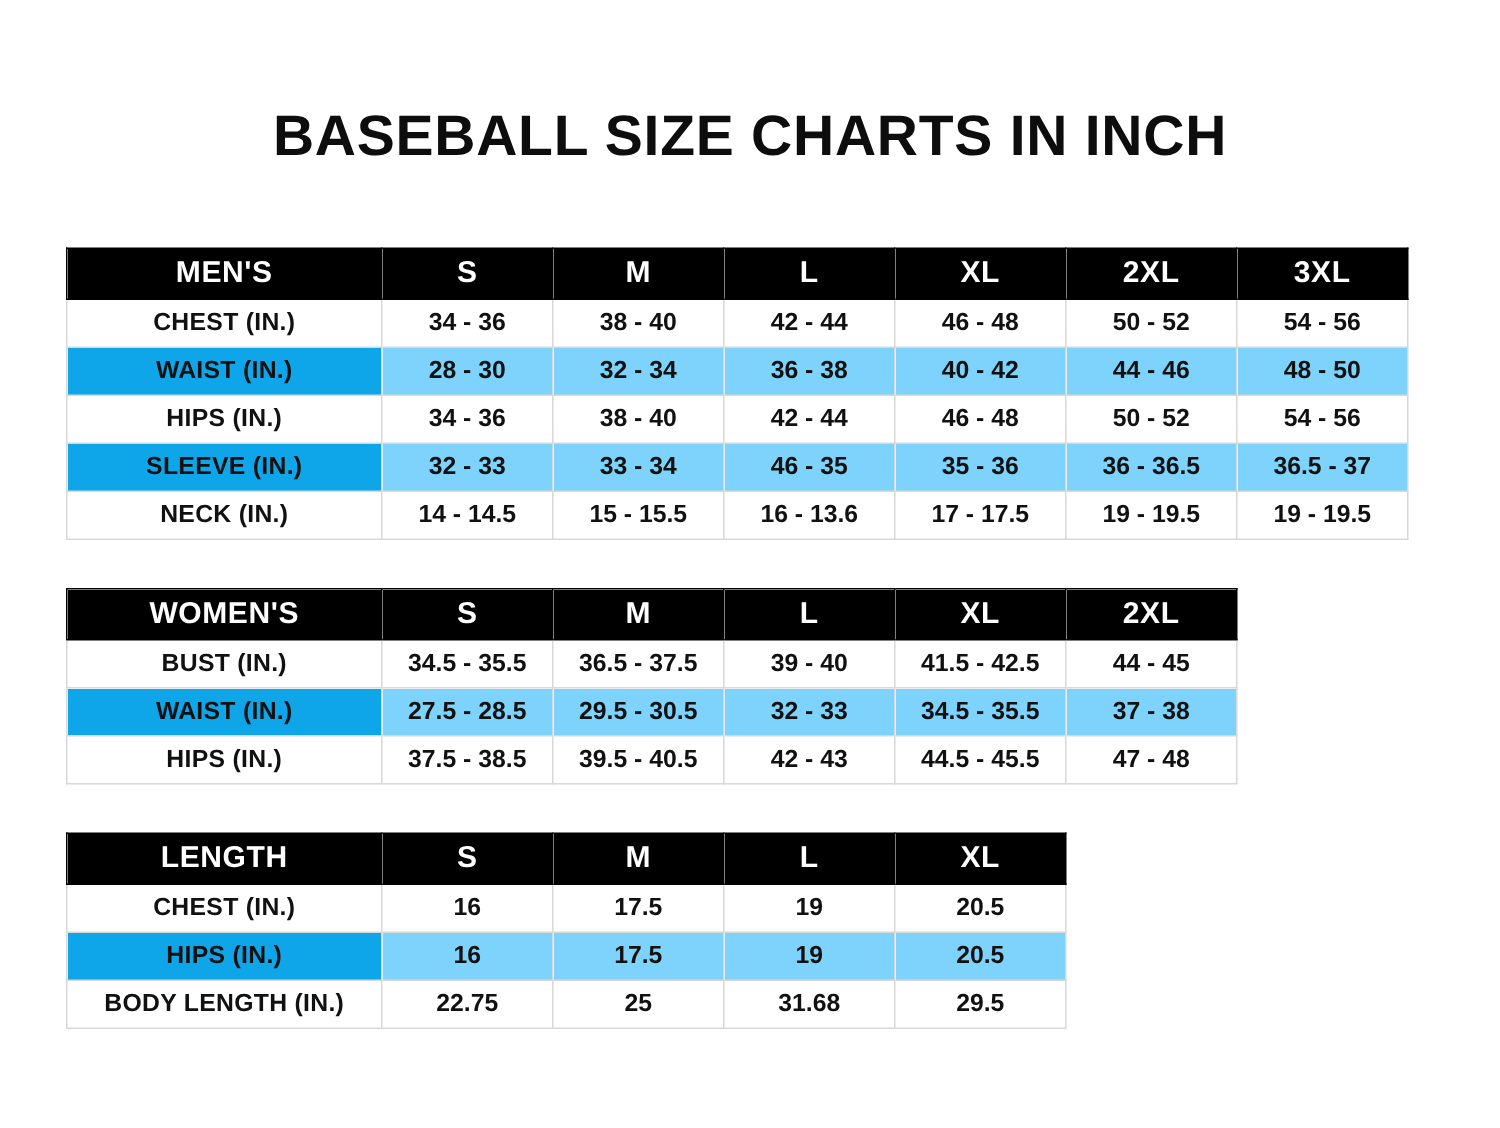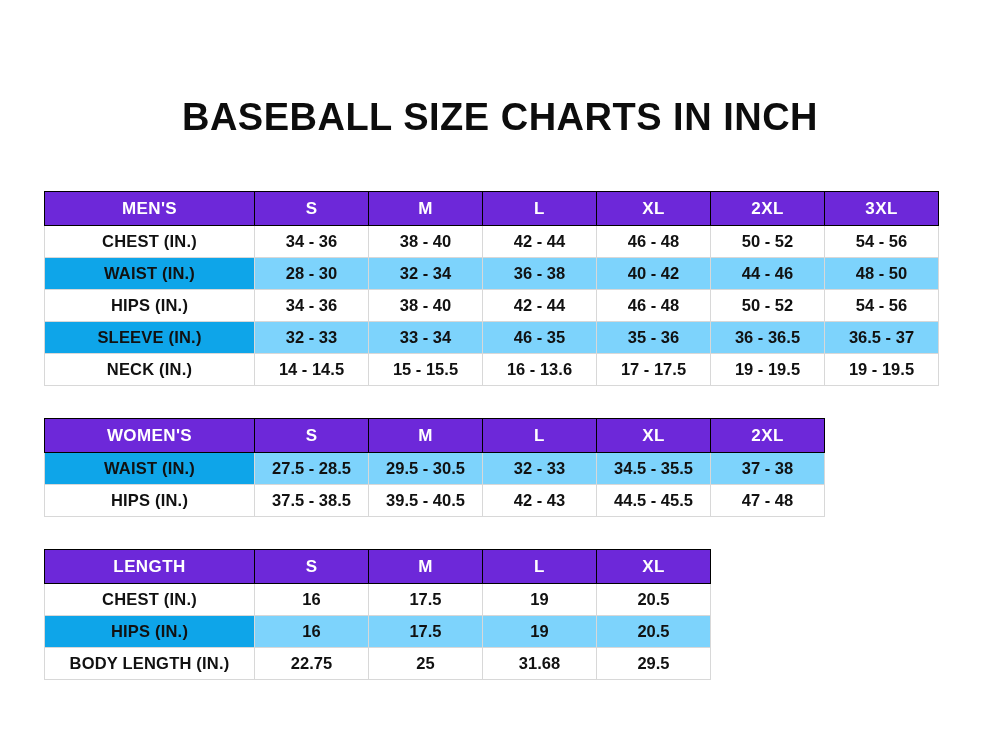--- a/index.html
+++ b/index.html
@@ -19,21 +19,21 @@
     width: 1000px;
     height: 752px;
     background: #ffffff;
   }
   .title {
     text-align: center;
     font-size: 38px;
     font-weight: bold;
     letter-spacing: 0.5px;
     color: #0d0d0d;
-    padding-top: 96px;
+    padding-top: 70px;
     margin: 0 0 0 0;
     font-family: "Liberation Sans", sans-serif;
   }
 
   .tables {
     margin-top: 52px;
     padding-left: 44px;
     padding-right: 44px;
   }
 
@@ -51,25 +51,25 @@
     text-align: center;
     font-weight: bold;
     padding: 0 4px;
     color: #111111;
     font-family: "Liberation Sans", sans-serif;
     white-space: nowrap;
     overflow: hidden;
   }
 
   table.size-table thead th {
-    background: #6d28d9;
+    background: #000000;
     color: #ffffff;
     border: 1px solid #000000;
     height: 33px;
-    font-size: 17px;
+    font-size: 20px;
     letter-spacing: 0.4px;
   }
 
   tbody tr.alt td {
     background: #7dd3fc;
   }
   tbody tr td {
     background: #ffffff;
   }
   tbody tr.alt td.label-cell {
@@ -183,20 +183,28 @@
         <tr>
           <th>WOMEN'S</th>
           <th>S</th>
           <th>M</th>
           <th>L</th>
           <th>XL</th>
           <th>2XL</th>
         </tr>
       </thead>
       <tbody>
+        <tr>
+          <td class="label-cell">BUST (IN.)</td>
+          <td>34.5 - 35.5</td>
+          <td>36.5 - 37.5</td>
+          <td>39 - 40</td>
+          <td>41.5 - 42.5</td>
+          <td>44 - 45</td>
+        </tr>
         <tr class="alt">
           <td class="label-cell">WAIST (IN.)</td>
           <td>27.5 - 28.5</td>
           <td>29.5 - 30.5</td>
           <td>32 - 33</td>
           <td>34.5 - 35.5</td>
           <td>37 - 38</td>
         </tr>
         <tr>
           <td class="label-cell">HIPS (IN.)</td>

